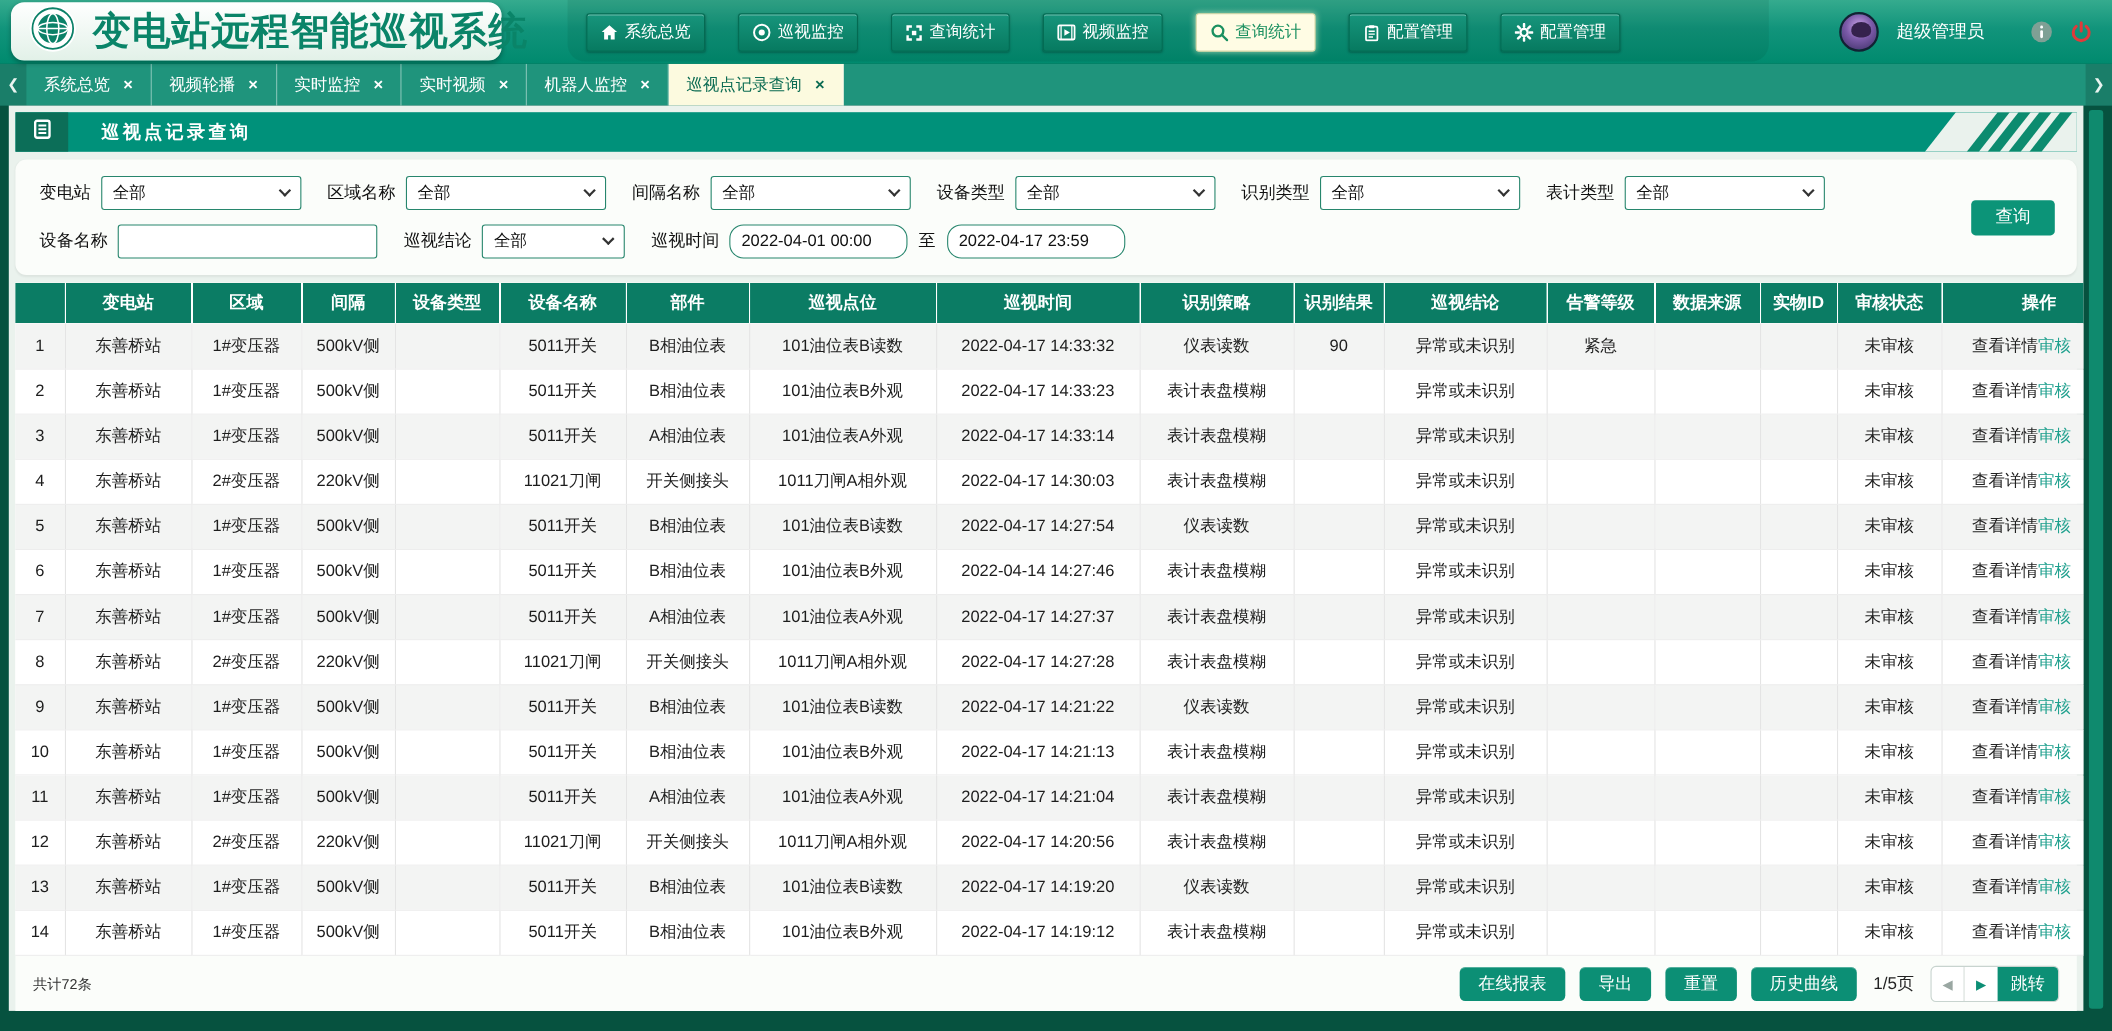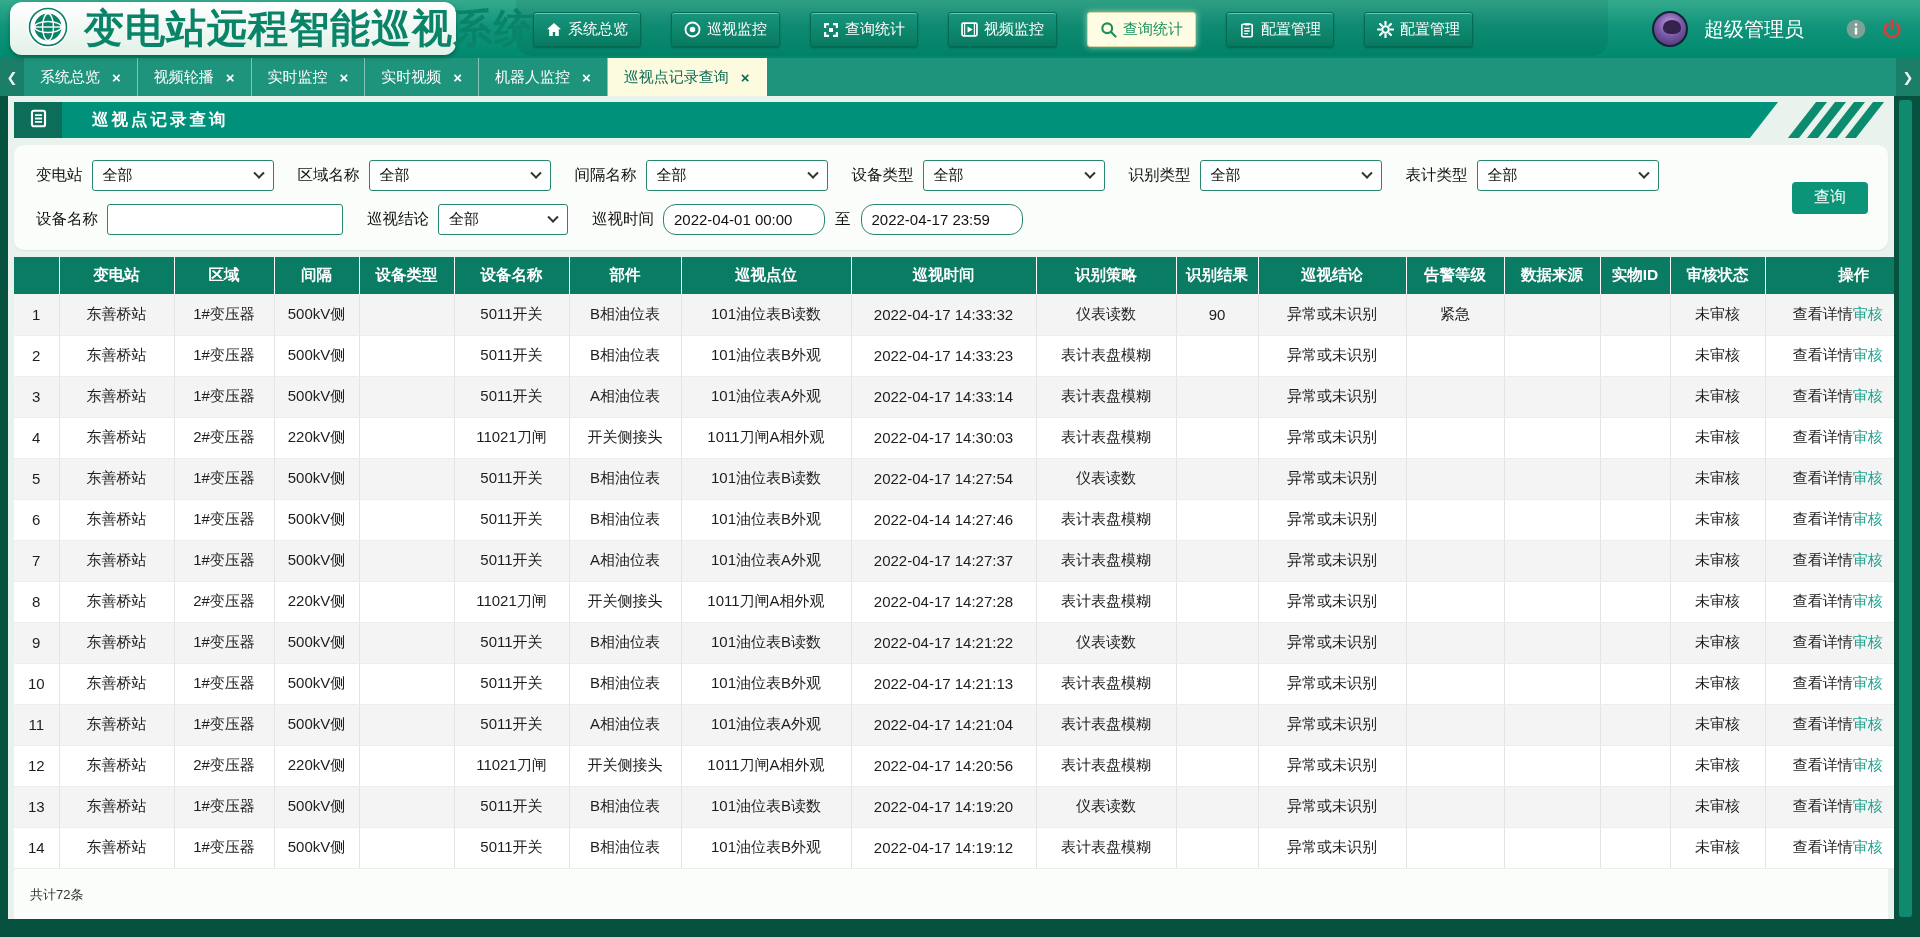--- a/index.html
+++ b/index.html
@@ -9,35 +9,35 @@
 
   
   .header { position:relative; height:58px;
     background:linear-gradient(180deg,#35ab8e 0%,#11947b 45%,#008a6e 100%); z-index:5; }
   .nav-bg { position:absolute; left:516px; top:0; width:1092px; height:56px;
     background:rgba(0,55,42,.10); border-radius:0 0 16px 16px; }
   .logo-box { position:absolute; left:10px; top:2px; width:446px; height:53px;
     background:linear-gradient(180deg,#ffffff 0%,#e2f1e8 100%);
     border-radius:12px; display:flex; align-items:center; gap:14px; padding:0 16px;
     box-shadow:0 2px 5px rgba(0,0,0,.3); }
-  .app-title { font-size:40px; font-weight:bold; color:#0a8468; letter-spacing:1px; white-space:nowrap; }
+  .app-title { font-size:35px; font-weight:bold; color:#0a8468; letter-spacing:1px; white-space:nowrap; }
   .nav { position:absolute; left:533px; top:12px; display:flex; gap:30px; }
   .nav-btn { display:flex; align-items:center; gap:6px; height:35px; padding:0 12px;
     background:linear-gradient(180deg,#17957c,#077a60); border:1px solid #046a52; border-radius:3px;
     color:#fff; font-size:15px; cursor:pointer; white-space:nowrap;
     box-shadow:inset 0 1px 0 rgba(255,255,255,.4),0 1px 2px rgba(0,0,0,.25); }
   .nav-btn svg { display:block; }
   .nav-btn.active { background:#fffce4; color:#1b9060; border-color:#d8d8a6;
     box-shadow:0 0 6px rgba(255,255,220,.6);text-align:center; }
   .user-area { position:absolute; right:18px; top:0; height:58px; display:flex; align-items:center; gap:16px; }
   .avatar { width:36px; height:36px; border-radius:50%; border:2px solid #123;
     background:radial-gradient(circle at 50% 35%,#caa6e8 0%,#7b5aa8 45%,#3a2e63 100%); position:relative; overflow:hidden; }
   .avatar::after { content:""; position:absolute; left:9px; top:7px; width:18px; height:14px;
     background:#35224d; border-radius:50% 50% 40% 40%; }
-  .username { color:#fff; font-size:20px; margin-right:26px; }
+  .username { color:#fff; font-size:16px; margin-right:26px; }
   .round-icon { width:20px; height:20px; display:flex; align-items:center; justify-content:center; cursor:pointer; }
 
   
   .tabbar { display:flex; align-items:stretch; height:38px; background:#1f947c; }
   .tab-scroll { width:24px; display:flex; align-items:center; justify-content:center;
     color:#eaf4f0; font-size:13px; background:rgba(0,0,0,.15); cursor:pointer; }
   .tab-scroll.right { margin-left:auto; }
   .tab { display:flex; align-items:center; gap:12px; padding:0 16px; color:#fff; font-size:15px;
     border-right:1px solid rgba(255,255,255,.45); cursor:pointer; white-space:nowrap; }
   .tab-close { font-size:15px; font-weight:bold; line-height:1; cursor:pointer; }
@@ -640,17 +640,31 @@
               <td></td>
               <td>未审核</td>
               <td><a class="op-view">查看详情</a><a class="op-audit">审核</a></td>
             </tr>
           </tbody>
       </table>
     </div>
 
     <div class="footer">
       <span class="total">共计72条</span>
+      <div class="foot-right">
+        <span style="display:flex;gap:13px;">
+            <button class="fbtn">在线报表</button>
+            <button class="fbtn">导出</button>
+            <button class="fbtn">重置</button>
+            <button class="fbtn">历史曲线</button>
+          </span>
+        <span class="page-ind">1/5页</span>
+        <div class="pager">
+          <span class="pg pg-prev">◀</span>
+          <span class="pg pg-next">▶</span>
+          <span class="pg-jump">跳转</span>
+        </div>
+      </div>
     </div>
   </div>
 
   <div class="scrollbar"></div>
 </div>
 
 </body></html>

